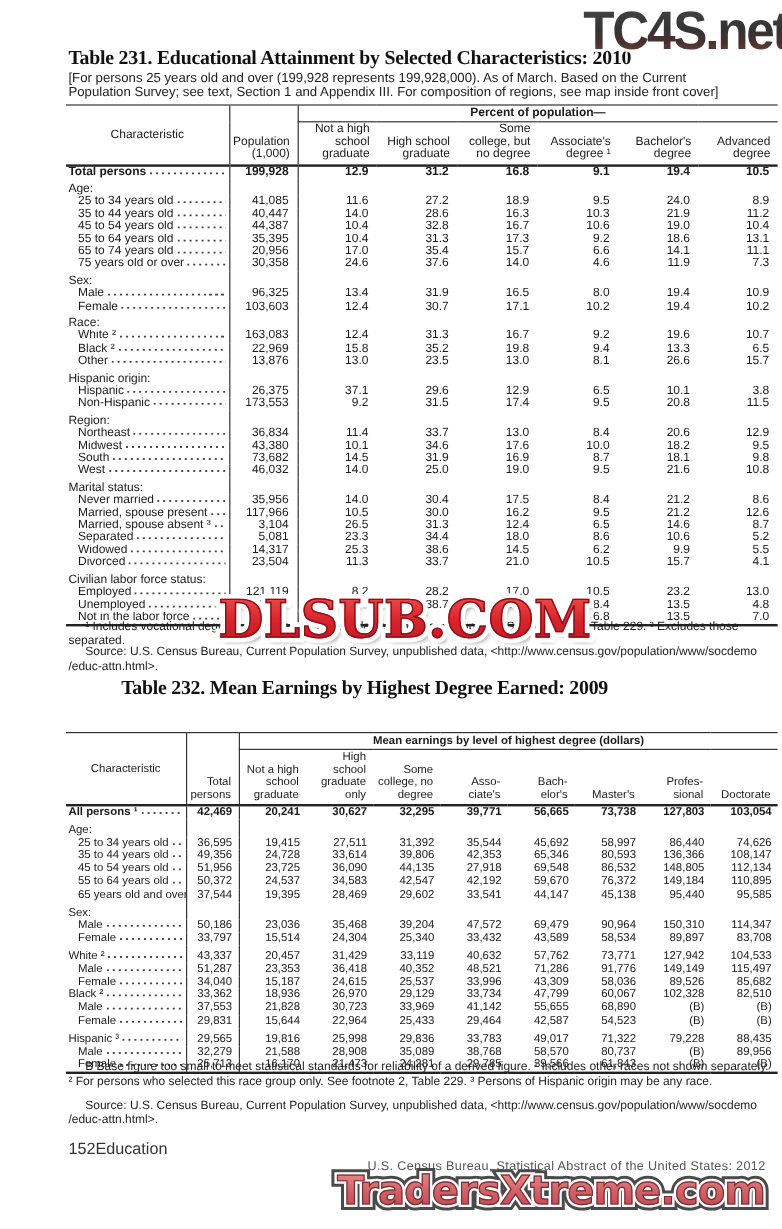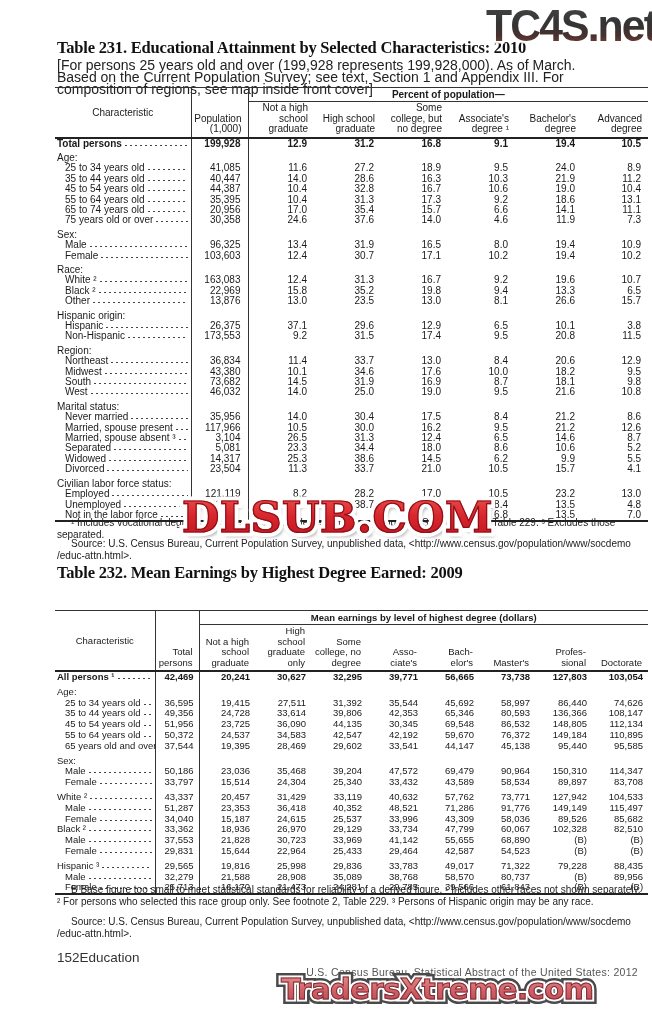--- a/index.html
+++ b/index.html
@@ -1,22 +1,22 @@
 <!DOCTYPE html>
 <html><head>
 <meta charset="utf-8">
 <style>
   html,body{margin:0;padding:0;background:#e8e8e8;}
   .page{position:relative;width:652px;height:1024px;background:#ffffff;overflow:hidden;
         font-family:"Liberation Sans",sans-serif;color:#1a1a1a;}
   
   .tbl-title{position:absolute;left:57px;margin:0;font-family:"Liberation Serif",serif;
              font-weight:bold;font-size:16.5px;letter-spacing:-0.2px;color:#111;white-space:nowrap;}
-  #t231-title{top:38px;} #t232-title{top:563px;}
-  .tbl-note{position:absolute;left:57px;width:550px;margin:0;font-size:14px;line-height:12px;color:#222;}
+  #t231-title{top:38px;} #t232-title{top:563px;margin-left:44px;}
+  .tbl-note{position:absolute;left:57px;width:550px;margin:0;font-size:11px;line-height:12px;color:#222;}
   #t231-note{top:59px;} #t232-note{top:583px;}
   
   .tblwrap{position:absolute;left:55px;width:593px;}
   #t231-wrap{top:87px;} #t232-wrap{top:610px;}
   table{border-collapse:collapse;table-layout:fixed;width:593px;color:#1a1a1a;
         border-top:1px solid #333;border-bottom:2px solid #222;}
   .t231 table,.t231{font-size:10px;} .t232 table,.t232{font-size:9.5px;}
   th,td{padding:0;margin:0;vertical-align:bottom;overflow:hidden;}
   .vr{border-right:1px solid #333;}
   .spanner{text-align:center;border-bottom:1px solid #333;padding:1px 0;line-height:11px;font-weight:bold;}
@@ -54,21 +54,21 @@
           text-shadow:0 0 4px rgba(255,255,255,0.8);}
   .wm-top .fill{background:linear-gradient(180deg,#4a4a4a 0%,#343434 45%,#46312f 68%,#9c4a3d 100%);
           -webkit-background-clip:text;background-clip:text;color:transparent;}
   .wm-mid{top:492px;left:182px;z-index:6;font-family:"DejaVu Serif",serif;
           font-weight:bold;font-size:43px;letter-spacing:0.5px;}
   .wm-mid .stroke{color:#fff;-webkit-text-stroke:9px #fff;
           text-shadow:4px 5px 3px rgba(125,125,125,0.55),-3px 3px 3px rgba(150,150,150,0.4);}
   .wm-mid .fill{background:linear-gradient(180deg,#f05652 0%,#d8262d 48%,#bd141f 100%);
           -webkit-background-clip:text;background-clip:text;color:transparent;-webkit-text-stroke:1.2px #8f1018;}
   .wm-bot{top:972px;left:281px;z-index:7;font-family:"DejaVu Sans",sans-serif;
-          font-weight:bold;font-size:29px;letter-spacing:-0.5px;}
+          font-weight:bold;font-size:33px;letter-spacing:-0.5px;}
   .wm-bot .s1{color:#4a4a4a;-webkit-text-stroke:10px #4a4a4a;text-shadow:2px 3px 2px rgba(90,90,90,0.5);}
   .wm-bot .s2{color:#fff;-webkit-text-stroke:5px #fff;}
   .wm-bot .s3{background:linear-gradient(180deg,#e89793 0%,#d06066 55%,#b8434e 100%);
           -webkit-background-clip:text;background-clip:text;color:transparent;-webkit-text-stroke:1px #7e2d36;}
 </style>
 </head>
 <body>
 
 <div class="page">
 
@@ -693,21 +693,21 @@
             <td class="lbl vr ind">
               <span class="lw">
                 <span class="txt">45 to 54 years old</span>
                 <span class="dots"></span>
               </span>
             </td>
             <td class="num vr">51,956</td>
             <td class="num">23,725</td>
             <td class="num">36,090</td>
             <td class="num">44,135</td>
-            <td class="num">30,345</td>
+            <td class="num">27,918</td>
             <td class="num">69,548</td>
             <td class="num">86,532</td>
             <td class="num">148,805</td>
             <td class="num">112,134</td>
           </tr>
           <tr>
             <td class="lbl vr ind">
               <span class="lw">
                 <span class="txt">55 to 64 years old</span>
                 <span class="dots"></span>

